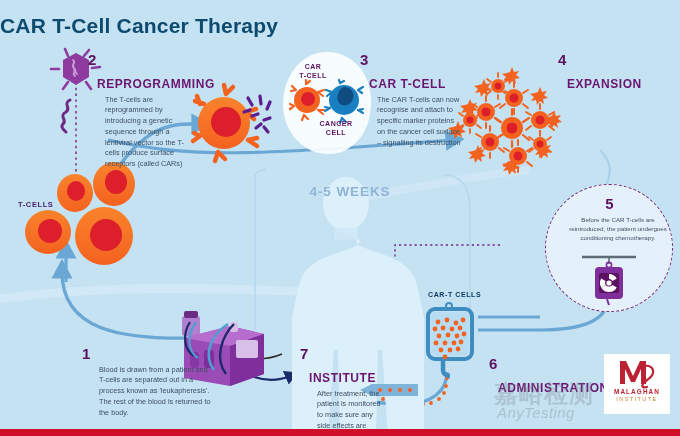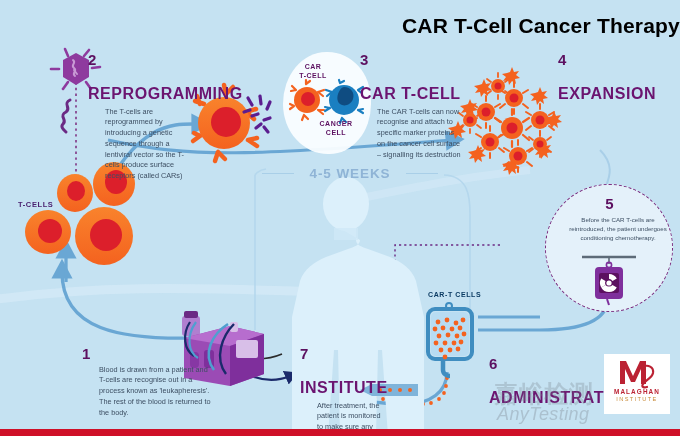--- a/index.html
+++ b/index.html
@@ -12,36 +12,37 @@
   #stage {
     position: relative;
     width: 680px; height: 436px;
     background: #c5e2f2;
     overflow: hidden;
   }
 
   
   .title {
     position: absolute; left: 0; top: 14px; width: 680px;
-    text-align: right;
+    text-align: left;
     font-size: 21px; font-weight: bold;
-    color: #000000;
+    color: #0c4a6e;
     letter-spacing: .2px;
   }
 
   
   .step { position: absolute; }
   .step .num {
     font-size: 15px; font-weight: bold; color: #5c1060;
     line-height: 1.05;
   }
   .step .hd {
-    font-size: 16px; font-weight: bold; color: #6b1470;
+    font-size: 12px; font-weight: bold; color: #6b1470;
     letter-spacing: .55px; line-height: 1.25;
-    margin-top: 16px;
+    margin-top: 9px;
+    padding-left: 9px;
   }
   .step .bd {
     font-size: 7.3px; color: #3d4f63; line-height: 1.47;
     margin-top: 3px;
     margin-left: 17px;
   }
   .step.center { text-align: center; }
 
   
   .silhouette { position: absolute; left: 268px; top: 178px; width: 156px; height: 258px; }
@@ -72,21 +73,21 @@
   
   .lbl-cart-cells {
     position: absolute; left: 428px; top: 291px;
     font-size: 7px; font-weight: bold; color: #0b3b63;
     letter-spacing: .6px;
   }
 
   
   .weeks-wrap {
     position: absolute; left: 262px; top: 166px; width: 176px;
-    display: flex; align-items: center; gap: 16px;
+    display: flex; align-items: center; gap: 16px; flex-direction: column;
   }
   .weeks-line { flex: 1 1 auto; height: 1.6px; background: #a9cfe8; }
   .weeks-txt {
     font-size: 13.5px; font-weight: bold; color: #8fb4d6;
     letter-spacing: .9px; white-space: nowrap;
   }
 
   
   .cond-circle {
     position: absolute; left: 545px; top: 184px; width: 128px; height: 128px;
@@ -122,21 +123,21 @@
   }
 
   
   .wm-cn {
     position: absolute; left: 494px; top: 378px;
     font-size: 24px; font-weight: bold; color: rgba(120,130,140,.30);
     letter-spacing: 1px; white-space: nowrap;
   }
   .wm-en {
     position: absolute; left: 497px; top: 404px;
-    font-size: 18px; font-style: italic; color: rgba(120,130,140,.34);
+    font-size: 15px; font-style: italic; color: rgba(120,130,140,.34);
     letter-spacing: .4px; white-space: nowrap;
   }
 
   svg { overflow: visible; }
   .svg-layer { position: absolute; left: 0; top: 0; width: 680px; height: 436px; pointer-events: none; }
 </style>
 </head>
 <body>
 
 <div id="stage">
@@ -479,21 +480,21 @@
     <g fill="#f4621f">
       <circle cx="28" cy="12" r="2"></circle>
         <circle cx="38" cy="12" r="2"></circle>
       <circle cx="48" cy="12" r="2"></circle>
         <circle cx="58" cy="12" r="2"></circle>
     </g>
   </svg>
 
   <div class="step" style="left:82px;top:346px;width:130px">
     <div class="num">1</div>
-    <div class="bd">Blood is drawn from a patient and T-cells are recognise out in a process known as 'leukapheresis'. The rest of the blood is returned to the body.</div>
+    <div class="bd">Blood is drawn from a patient and T-cells are separated out in a process known as 'leukapheresis'. The rest of the blood is returned to the body.</div>
   </div>
 
   <div class="step" style="left:88px;top:52px;width:110px">
     <div class="num">2</div>
     <div class="hd">REPROGRAMMING</div>
     <div class="bd">The T-cells are reprogrammed by introducing a genetic sequence through a lentiviral vector so the T-cells produce surface receptors (called CARs)</div>
   </div>
 
   <div class="step" style="left:360px;top:52px;width:104px">
     <div class="num">3</div>

